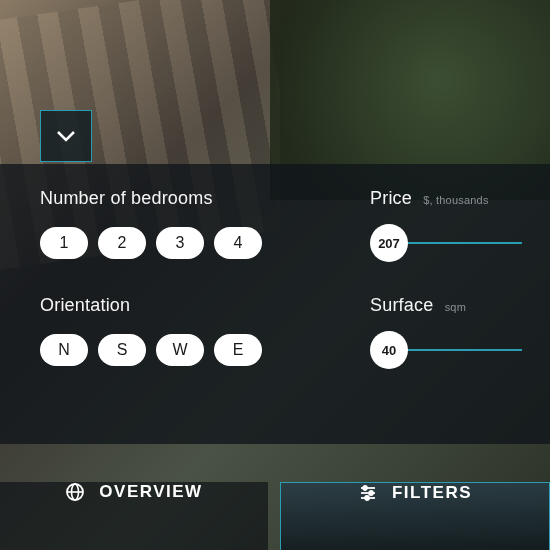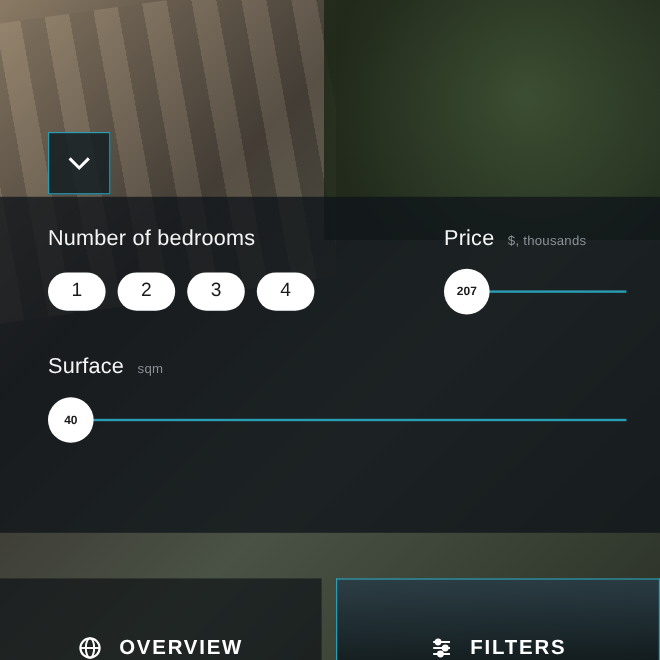--- a/index.html
+++ b/index.html
@@ -56,33 +56,33 @@
 .slider { position: relative; height: 32px; display: flex; align-items: center; }
 .track {
   position: absolute; left: 16px; right: 0; height: 2px;
   background: #2a9db5;
 }
 .thumb {
   position: relative;
   width: 38px; height: 38px;
   background: #fff; border-radius: 50%;
   display: flex; align-items: center; justify-content: center;
-  font-size: 10px; font-weight: 600; color: #1a1a1a;
+  font-size: 13px; font-weight: 600; color: #1a1a1a;
   cursor: grab;
   z-index: 2;
 }
 .tabs {
   position: absolute; bottom: 0; left: 0; right: 0;
   display: flex;
   z-index: 5;
 }
 .tab {
   flex: 1;
   height: 68px;
-  display: flex; align-items: flex-end; justify-content: center;
+  display: flex; align-items: flex-start; justify-content: center;
   gap: 14px;
   font-size: 17px; font-weight: 700;
   letter-spacing: 1.5px;
   cursor: pointer;
   background: rgba(10,15,20,0.65);
 }
 .tab.active {
   background: linear-gradient(180deg, rgba(40,60,70,0.85) 0%, rgba(15,25,30,0.85) 100%);
   border: 1px solid #2a9db5;
   border-bottom: none;
@@ -121,20 +121,29 @@
         <span class="unit">$, thousands</span>
       </div>
       <div class="slider">
         <div class="track"></div>
         <div class="thumb">207</div>
       </div>
     </div>
   </div>
 
   <div class="row">
+    <div class="col-left">
+      <div class="label">Orientation</div>
+      <div class="pills">
+        <div class="pill">N</div>
+        <div class="pill">S</div>
+        <div class="pill">W</div>
+        <div class="pill">E</div>
+      </div>
+    </div>
     <div class="col-right">
       <div class="label">
         <span>Surface</span>
         <span class="unit">sqm</span>
       </div>
       <div class="slider">
         <div class="track"></div>
         <div class="thumb">40</div>
       </div>
     </div>

